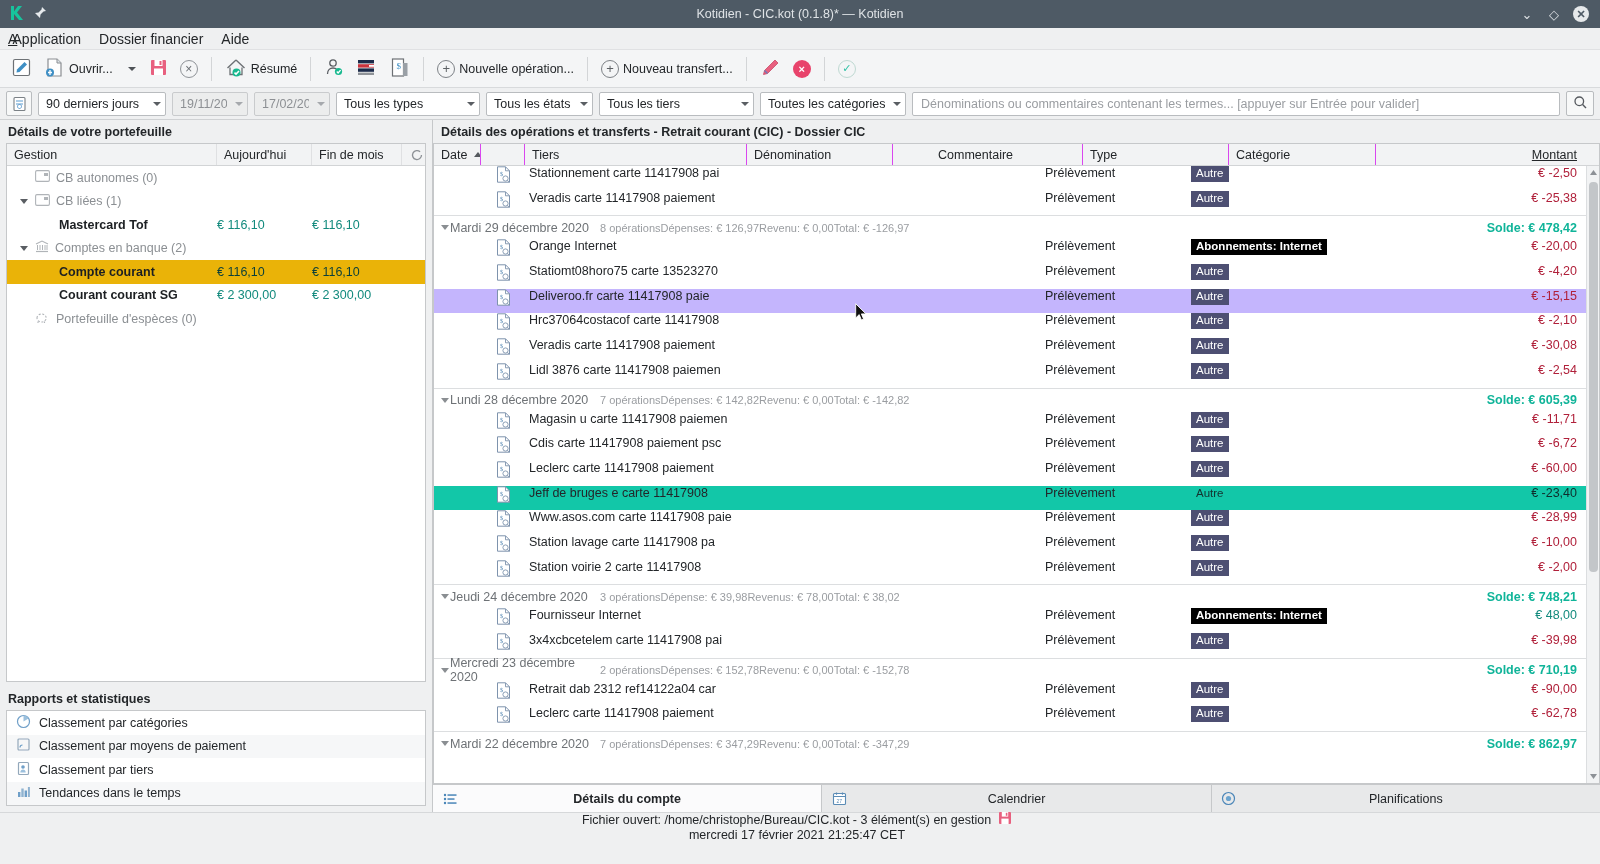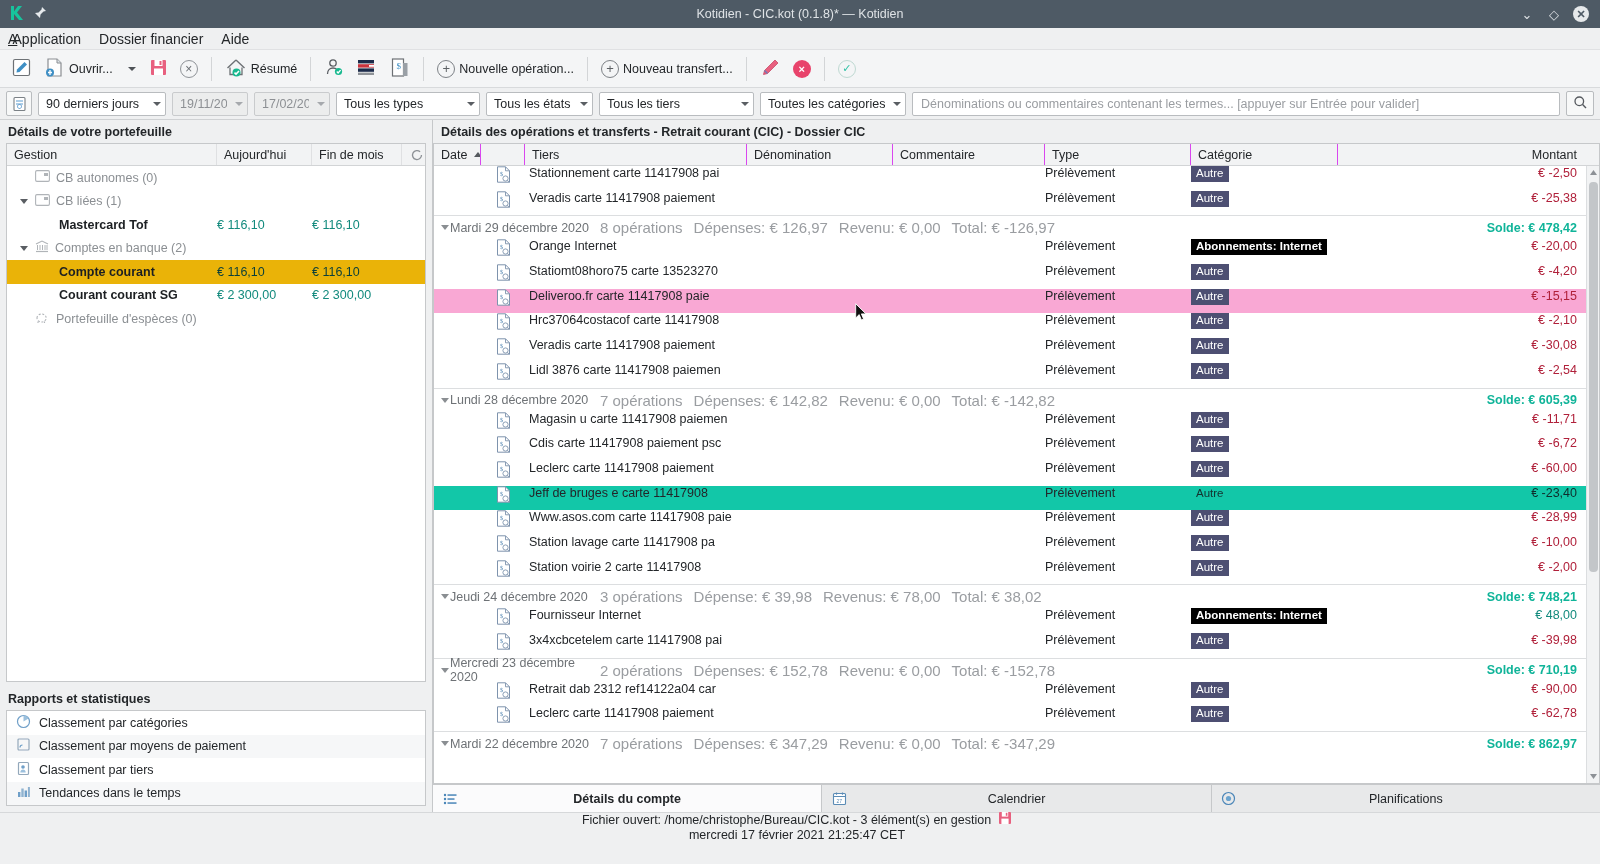--- a/index.html
+++ b/index.html
@@ -99,21 +99,21 @@
   .tbl-head{ height:22px; display:flex; background:#f2f3f4; border-bottom:1px solid #d2d4d6;
     font-size:12.5px; flex:none;}
   .hc{ border-right:1px solid #d946ef; display:flex; align-items:center; padding-left:7px;
     height:100%; white-space:nowrap; overflow:hidden;}
   .hc.r{ justify-content:flex-end; padding-right:9px; }
   .sortar{ width:0;height:0;border-left:4px solid transparent;border-right:4px solid transparent;
     border-bottom:5px solid #55595e; margin-left:7px;}
   .tbl-body{ flex:1; overflow:hidden; position:relative;}
 
   .orow{ height:24.7px; display:flex; align-items:flex-start; font-size:12.5px; }
-  .orow.hover{ background:#f9a8d4; }
+  .orow.hover{ background:#c4b5fd; }
   .orow.sel{ background:#12c7a8; }
   .c-date{ width:47px; }
   .c-ico{ width:44px; display:flex; align-items:center; justify-content:center;}
   .c-tiers{ width:222px; padding-left:4px; white-space:nowrap; overflow:hidden;}
   .c-denom{ width:146px; }
   .c-comm{ width:152px; }
   .c-type{ width:146px; }
   .c-cat{ width:147px; }
   .c-amt{ flex:1; text-align:right; padding-right:9px; color:#b0203a;}
   .c-amt.pos{ color:#128a7d; }
@@ -123,21 +123,21 @@
     line-height:13px; }
   .badge.autre{ background:#4d4f72; }
   .badge.abo{ background:#000; font-weight:bold;}
   .orow.sel .badge.autre{ background:transparent; color:#14302e;}
 
   .grow{ height:24px; display:flex; align-items:center; font-size:12.5px;
     border-top:1px solid #dcdee0; color:#6e7276; }
   .grow .gtog{ width:16px; display:flex;align-items:center;justify-content:center;
      padding-left:6px;}
   .gdate{ width:150px; color:#6e7276; }
-  .gstats{ display:flex; gap:11px; font-size:15px; color:#9a9da1; }
+  .gstats{ display:flex; font-size:11px; color:#9a9da1; }
   .gsolde{ margin-left:auto; padding-right:9px; color:#10b499; font-weight:bold;}
 
   
   .vscroll{ position:absolute; right:0; top:0; width:13px; bottom:0; background:#f2f3f4;
     border-left:1px solid #dcdee0;}
   .vs-up,.vs-dn{ height:13px; display:flex;align-items:center;justify-content:center;}
   .vs-thumb{ position:absolute; left:2px; width:9px; background:#c3c6c9; border-radius:4px;}
 
   
   .tabsrow{ height:28px; display:flex; background:#eff0f1; border-top:1px solid #c6c8ca;}
@@ -489,24 +489,24 @@
 
     <div class="tbl-wrap">
       <div class="tbl-head">
         <div class="hc" style="width:47px;">
           <span>Date</span>
           <span class="sortar"></span>
         </div>
         <div class="hc" style="width:44px;"></div>
         <div class="hc" style="width:222px;">Tiers</div>
         <div class="hc" style="width:146px;">Dénomination</div>
-        <div class="hc" style="width:152px;">Commentaire</div>
+        <div class="hc" style="width:152px;margin-left:38px;">Commentaire</div>
         <div class="hc" style="width:146px;">Type</div>
         <div class="hc" style="width:147px;">Catégorie</div>
-        <div class="hc r" style="flex:1;border-right:none;padding-right:22px;">Montant</div>
+        <div class="hc r" style="flex:1;border-right:none;padding-right:22px;text-decoration:underline;">Montant</div>
       </div>
 
       <div class="tbl-body">
         <div id="rows-host" style="padding-right:13px;">
             <div class="orow">
               <div class="c-date"></div>
               <div class="c-ico">
                 <svg width="15" height="17" viewBox="0 0 15 17">
                   <path d="M1.5 0.8 h8 l4 4 v11.4 h-12 z" fill="#fff" stroke="#7e93ad" stroke-width="1"></path>
                   <path d="M9.5 0.8 v4 h4" fill="none" stroke="#7e93ad" stroke-width="0.9"></path>

